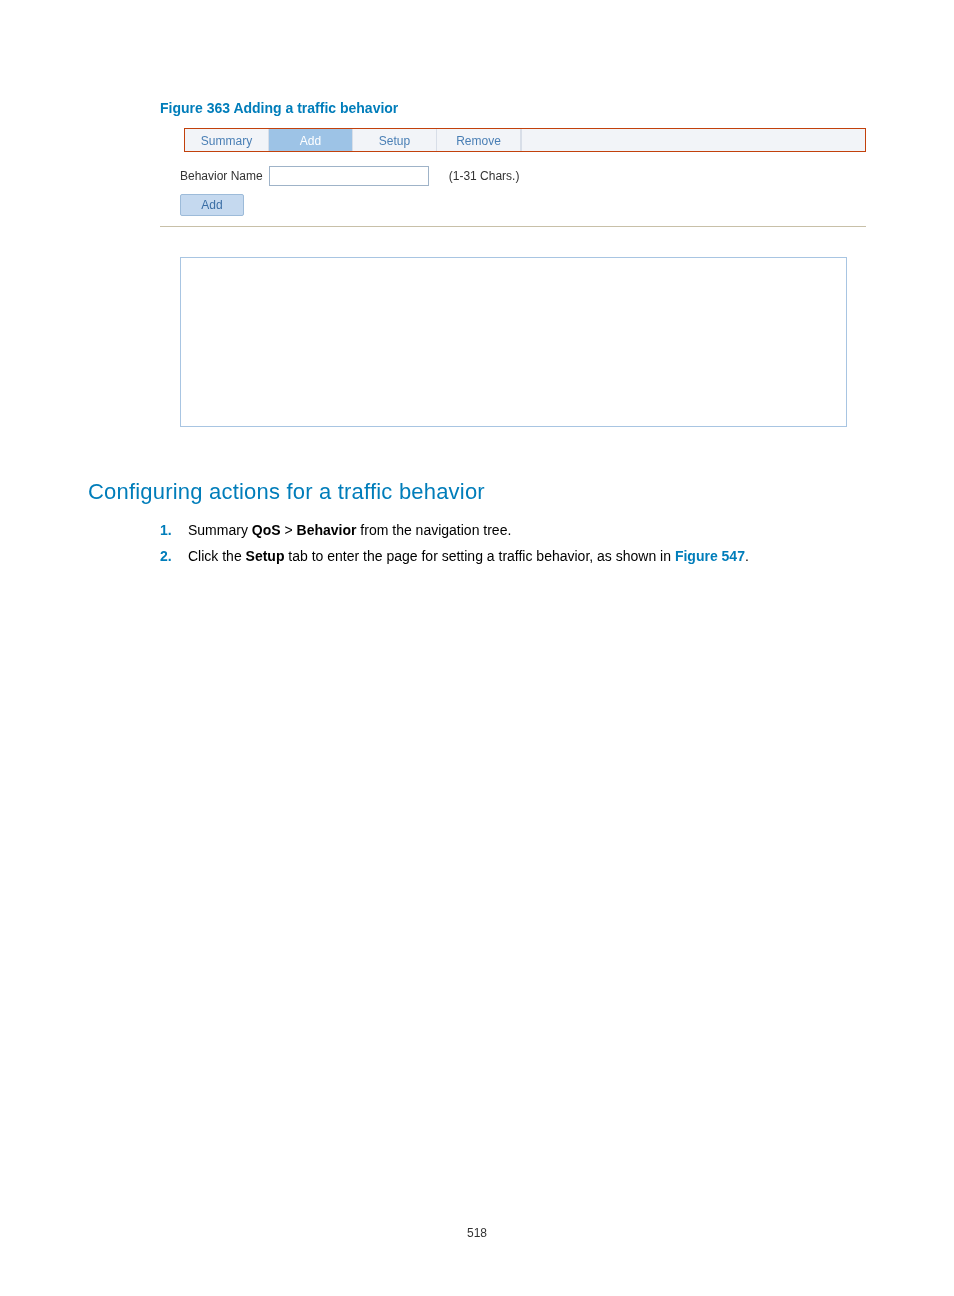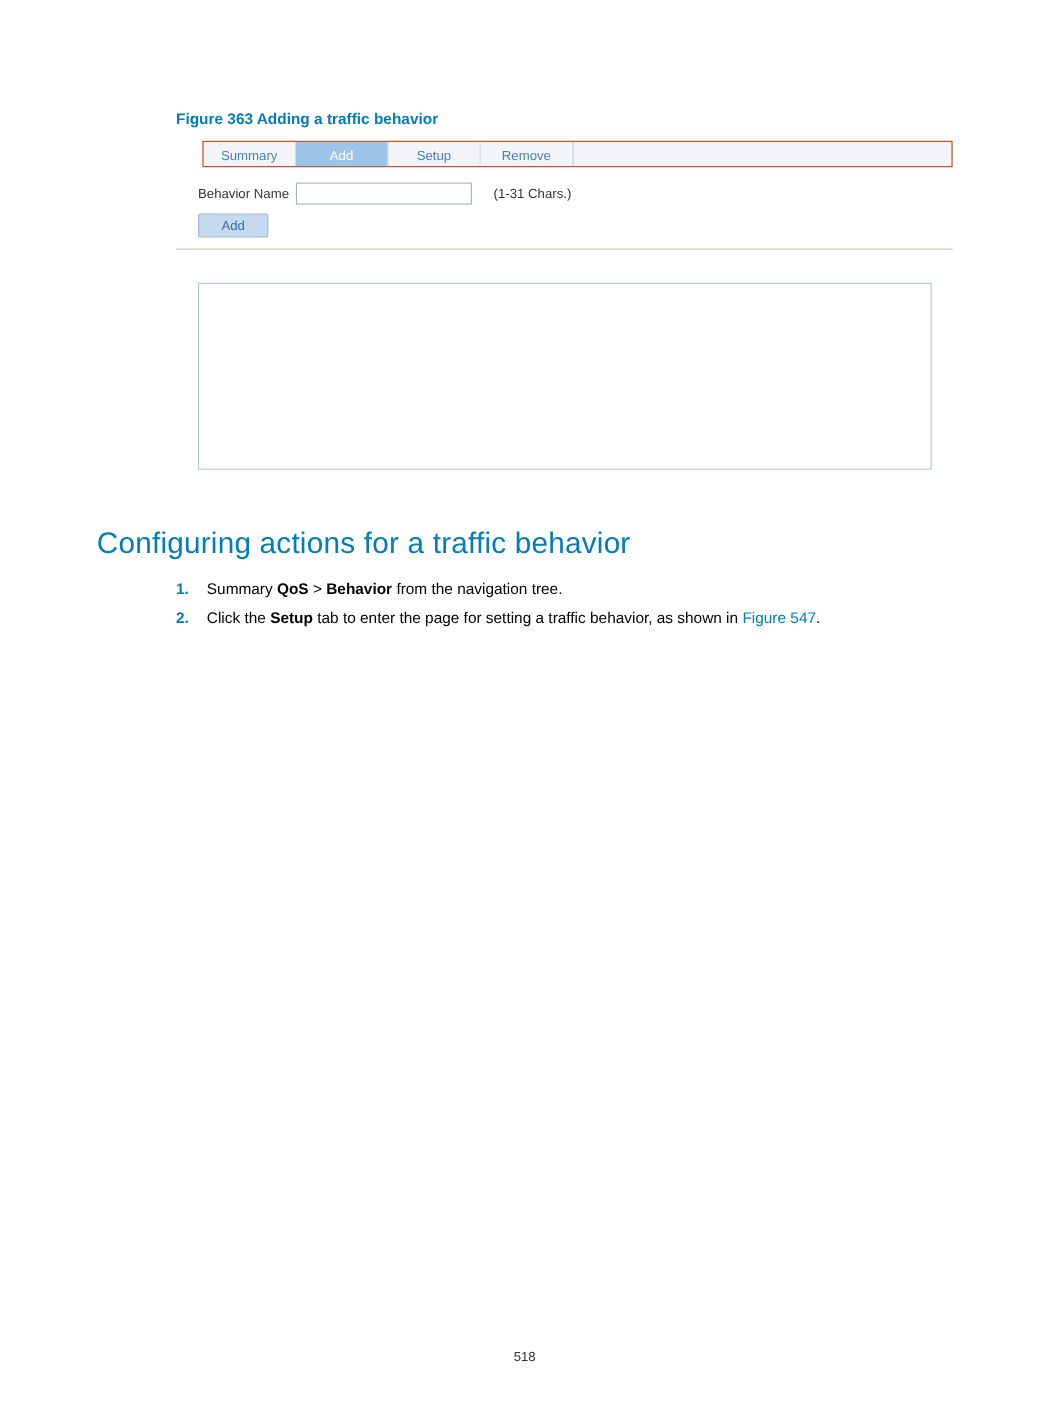--- a/index.html
+++ b/index.html
@@ -89,21 +89,21 @@
     .list-panel {
       margin-top: 30px;
       width: 667px;
       height: 170px;
       border: 1px solid #a8c5e2;
       margin-left: 20px;
       background: #ffffff;
     }
     .section-heading {
       color: #007dba;
-      font-size: 27px;
+      font-size: 22px;
       font-weight: normal;
       margin-top: 52px;
       margin-bottom: 14px;
       font-family: "Arial Narrow", Arial, sans-serif;
       letter-spacing: 0.2px;
     }
     .numbered-list {
       margin-left: 72px;
       list-style: none;
     }
@@ -115,21 +115,21 @@
       margin-bottom: 4px;
     }
     .list-num {
       color: #007dba;
       font-weight: bold;
       width: 28px;
       flex-shrink: 0;
     }
     .list-text { flex: 1; color: #000; }
     .list-text .b { font-weight: bold; }
-    .figure-link { color: #007dba; }
+    .figure-link { color: #007dba; font-weight: bold; }
     .page-number {
       position: absolute;
       bottom: 56px;
       left: 0;
       width: 100%;
       text-align: center;
       font-size: 12px;
       color: #333;
     }
   </style>

